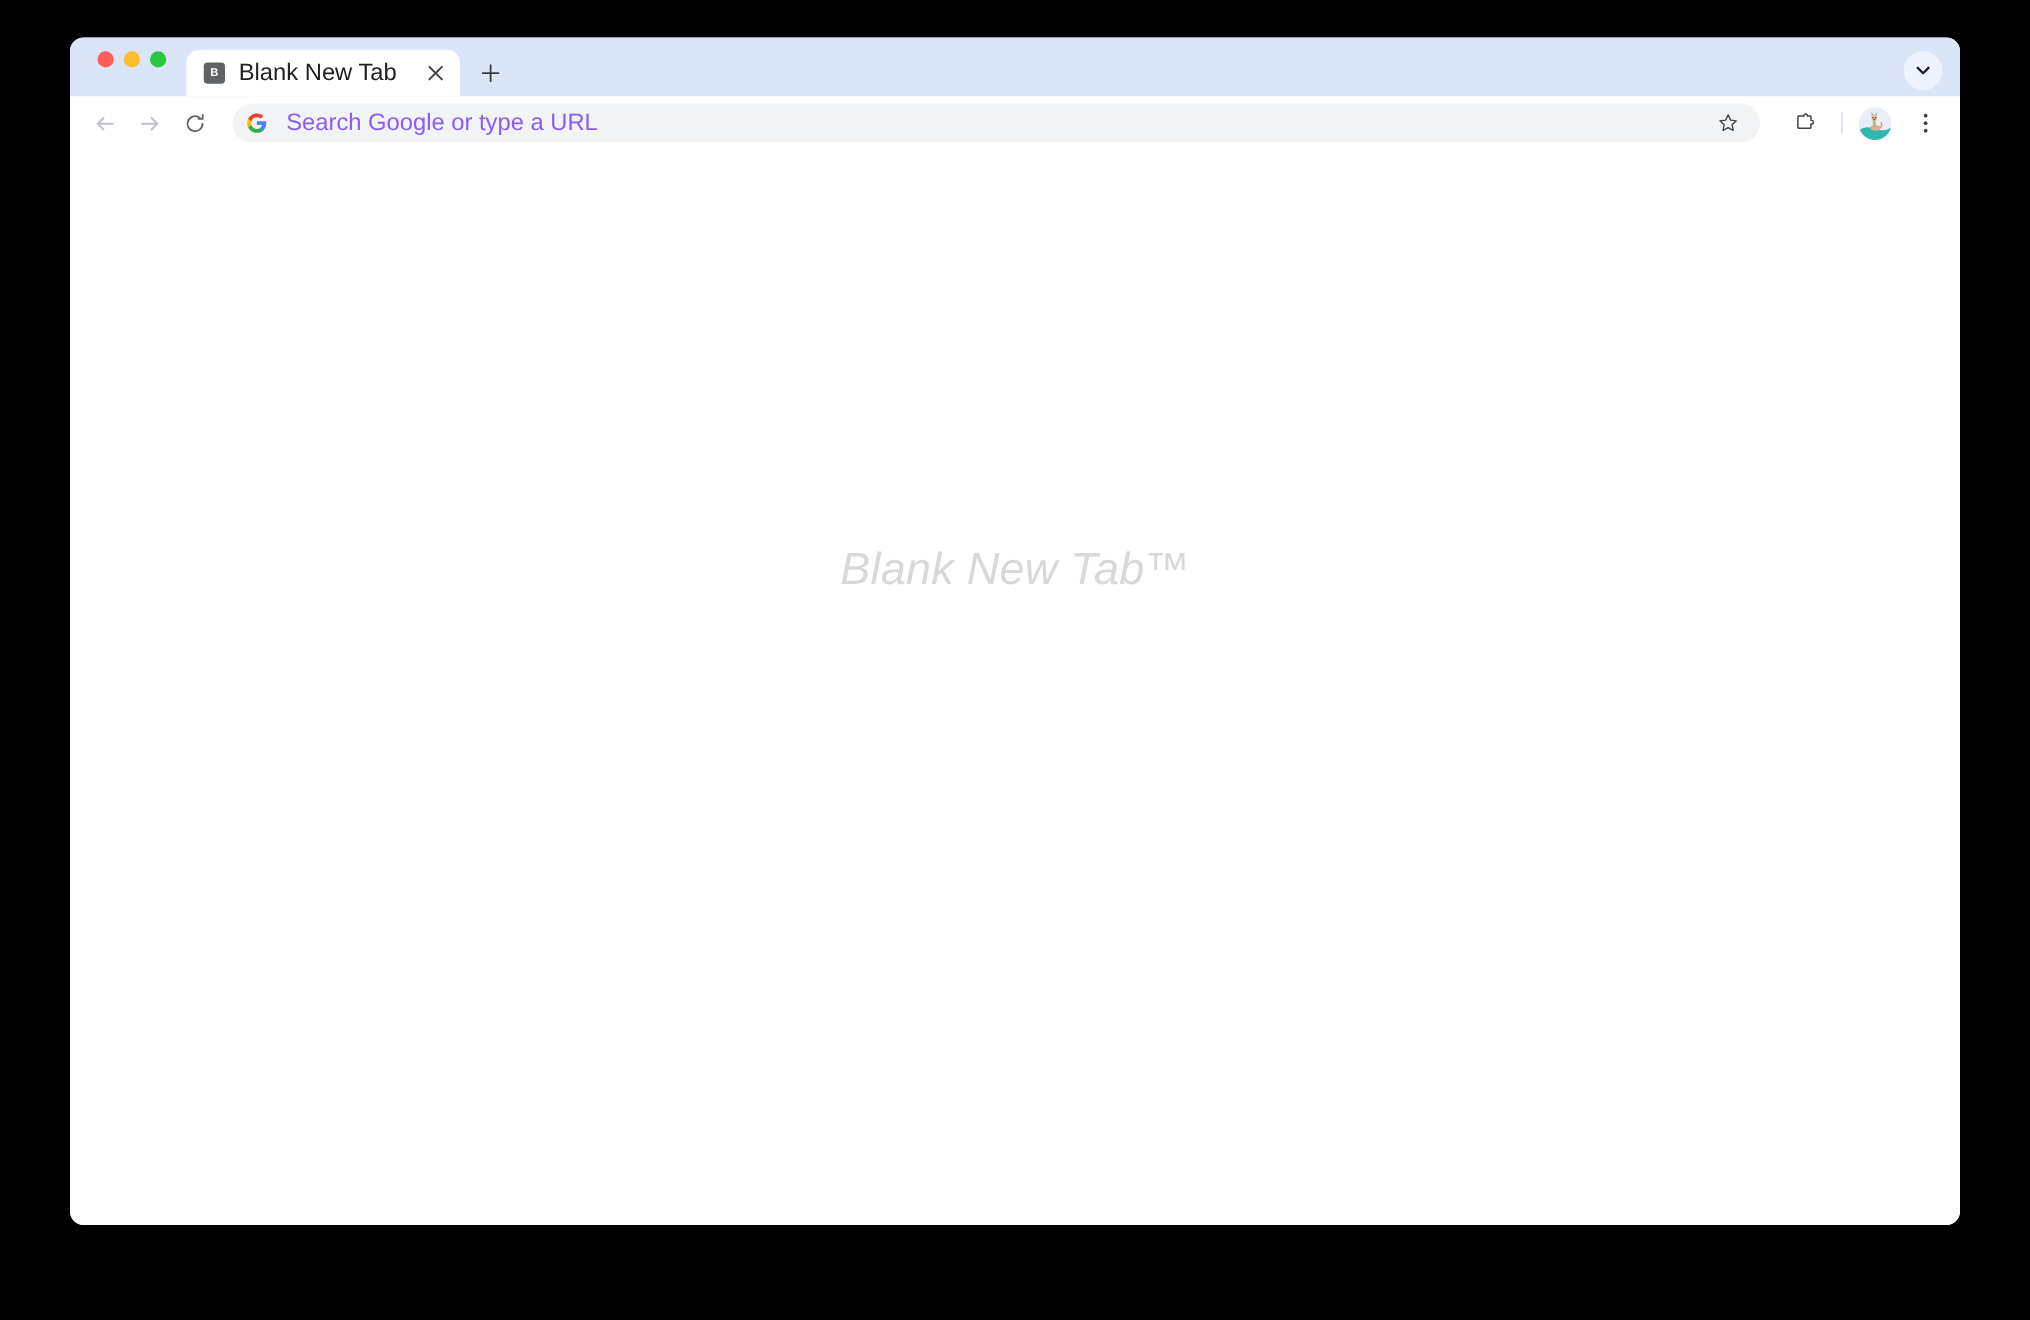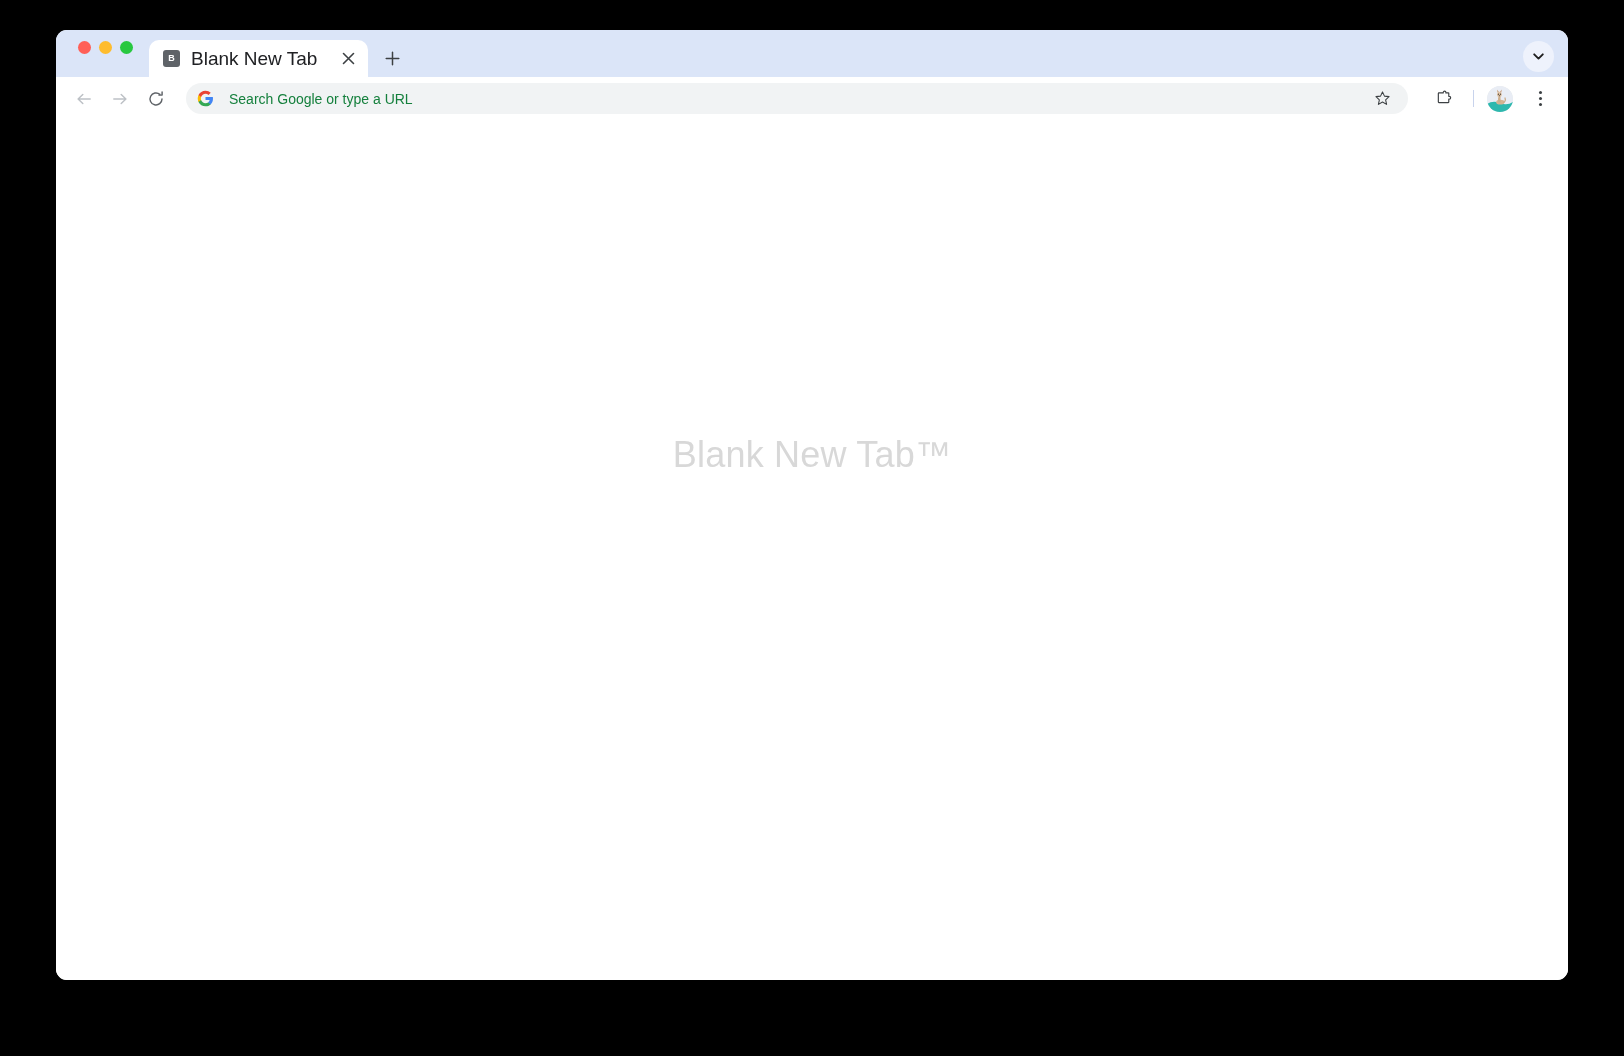--- a/index.html
+++ b/index.html
@@ -171,22 +171,22 @@
 
   #omnibox-google-icon {
     width: 17px;
     height: 17px;
     flex: 0 0 auto;
   }
 
   #omnibox-text {
     flex: 1 1 auto;
     margin-left: 15px;
-    font-size: 14px;
-    color: #15803d;
+    font-size: 19px;
+    color: #8b5cf6;
     white-space: nowrap;
     overflow: hidden;
     text-overflow: ellipsis;
   }
 
   #bookmark-button {
     width: 28px;
     height: 28px;
     border-radius: 50%;
     display: flex;
@@ -257,20 +257,21 @@
     position: relative;
   }
 
   #page-watermark {
     margin-top: 313px;
     font-size: 36px;
     color: #d8d8d8;
     letter-spacing: 0.2px;
     user-select: none;
     white-space: nowrap;
+    font-style: italic;
   }
 </style>
 </head>
 <body>
 
 <div id="browser-window">
 
   <div id="tab-strip">
 
     <div id="traffic-lights">

